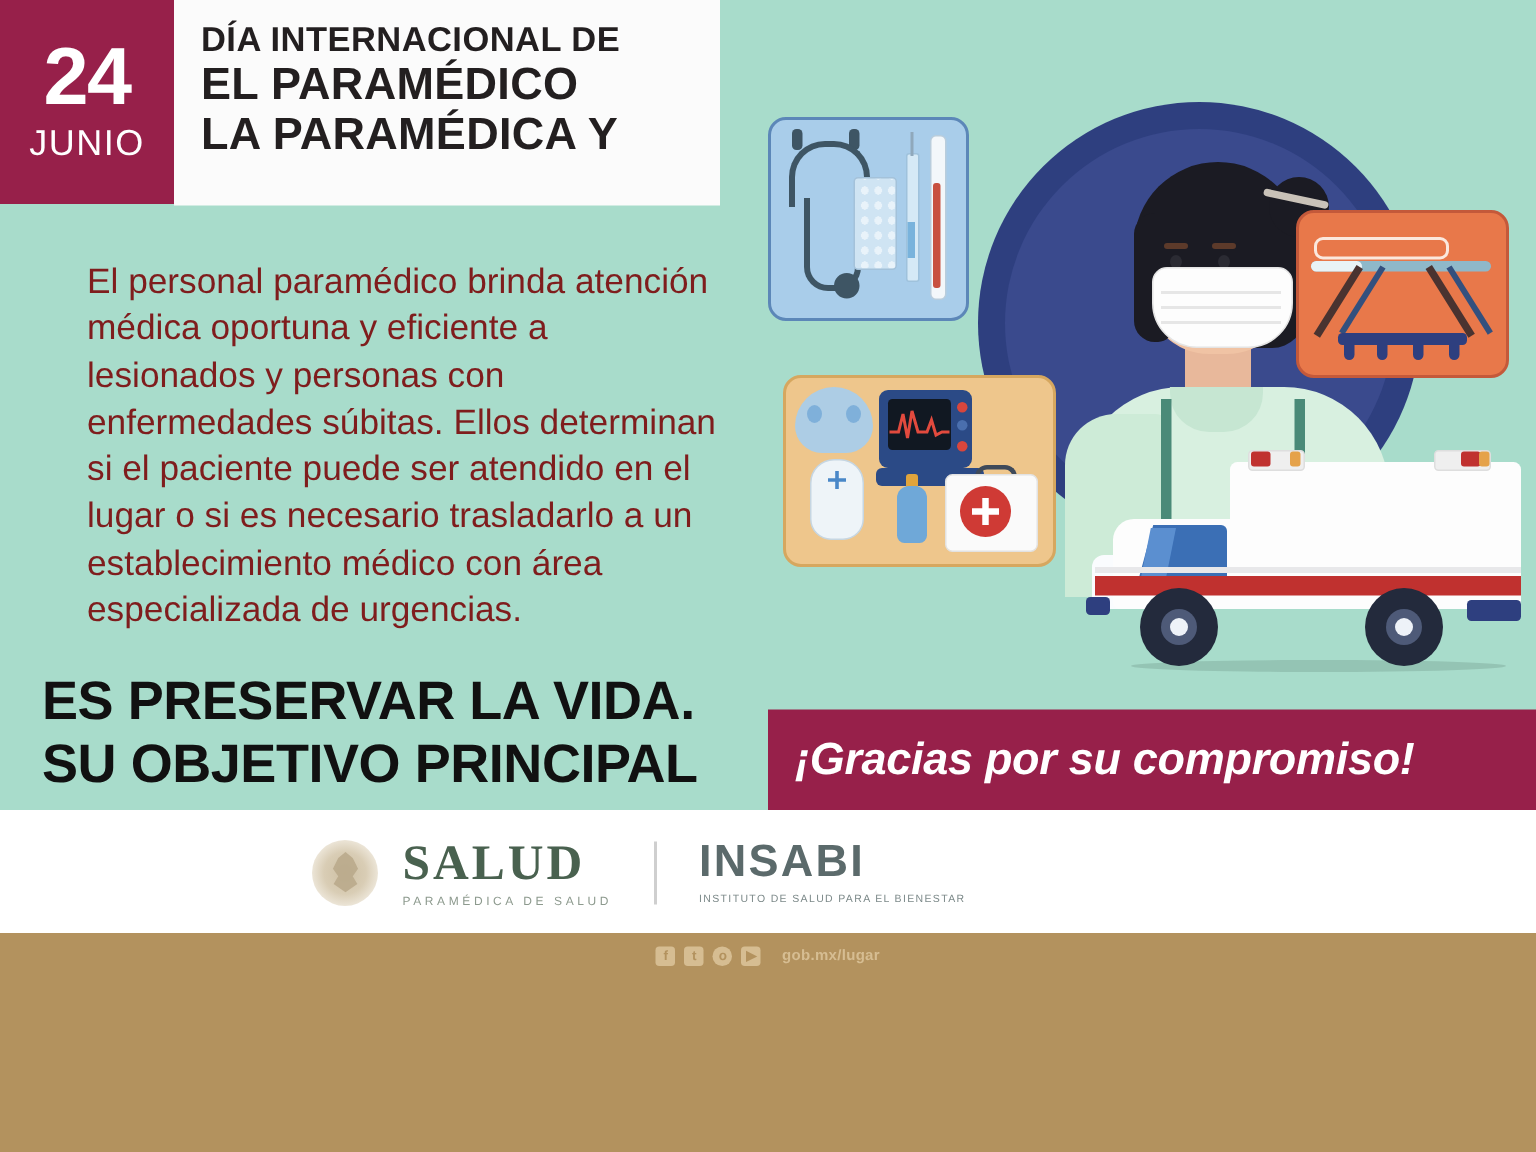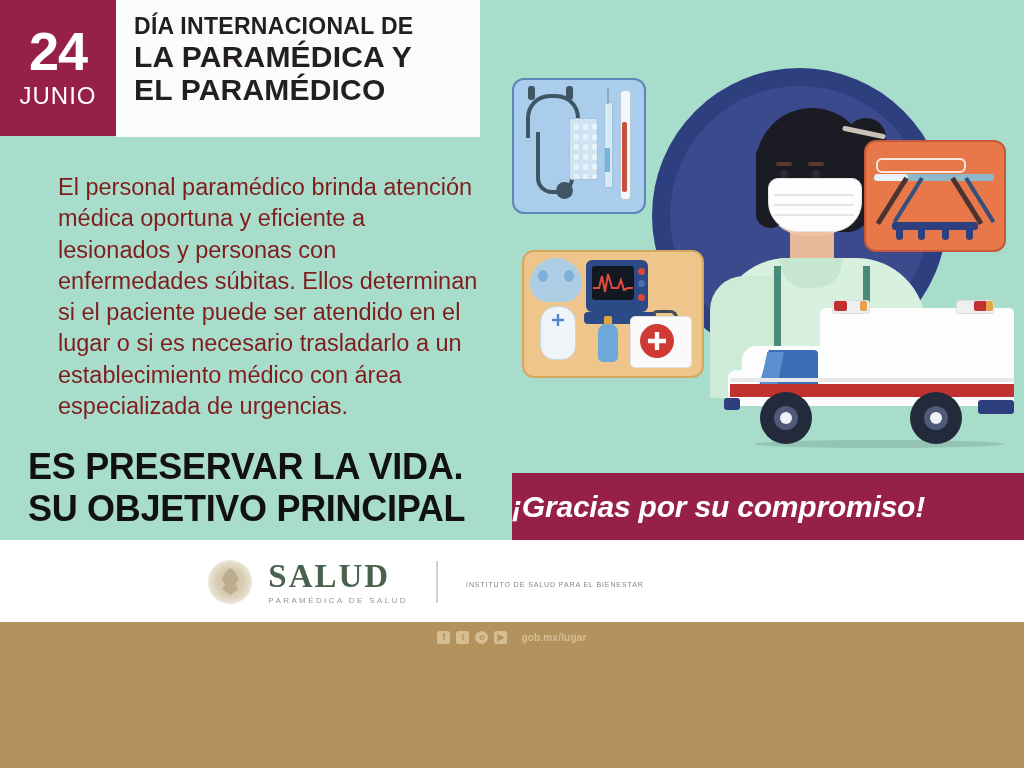--- a/index.html
+++ b/index.html
@@ -20,21 +20,21 @@
 
   
   .body-text{position:absolute;left:58px;top:172px;width:420px;font-size:23.5px;
     line-height:1.33;color:#7f1d1d;font-weight:500;}
 
   .headline{position:absolute;left:28px;top:446px;width:500px;font-size:36px;font-weight:bold;
     color:#111;letter-spacing:-.3px;line-height:1.17;}
 
   .thanks-banner{position:absolute;left:512px;top:473px;width:512px;height:67px;background:#97204a;
     display:flex;align-items:center;}
-  .thanks-text{color:#fff;font-size:30px;font-weight:bold;font-style:italic;
+  .thanks-text{color:#fff;font-size:30px;font-weight:bold;font-style:italic;padding-left:18px;
     letter-spacing:-.2px;}
 
   
   .footer-white{position:absolute;left:0;top:540px;width:1024px;height:82px;background:#fff;}
   .logos{position:absolute;left:0;top:552px;width:852px;height:60px;
     display:flex;align-items:center;justify-content:center;gap:16px;}
   .eagle{width:44px;height:44px;border-radius:50%;
     background:radial-gradient(circle at 50% 50%,#cdbfa3 0%,#d9cdb5 45%,#efe9dd 75%,#f6f3ec 100%);
     position:relative;flex:0 0 auto;}
   .eagle::after{content:"";position:absolute;left:11px;top:8px;width:22px;height:28px;
@@ -199,22 +199,22 @@
 
 <div class="poster">
 
   <div class="date-block">
     <div class="date-day">24</div>
     <div class="date-month">JUNIO</div>
   </div>
 
   <div class="title-block">
     <div class="t-small">DÍA INTERNACIONAL DE</div>
+    <div class="t-big">EL PARAMÉDICO</div>
     <div class="t-big">LA PARAMÉDICA Y</div>
-    <div class="t-big">EL PARAMÉDICO</div>
   </div>
 
   <div class="body-text">El personal paramédico brinda atención médica oportuna y eficiente a lesionados y personas con enfermedades súbitas. Ellos determinan si el paciente puede ser atendido en el lugar o si es necesario trasladarlo a un establecimiento médico con área especializada de urgencias.</div>
 
   <div class="headline">
     <div>ES PRESERVAR LA VIDA.</div>
     <div>SU OBJETIVO PRINCIPAL</div>
   </div>
 
   <div class="thanks-banner">
@@ -330,20 +330,21 @@
   <div class="footer-white"></div>
 
   <div class="logos">
     <div class="eagle"></div>
     <div class="salud-wrap">
       <div class="salud-main">SALUD</div>
       <div class="salud-sub">PARAMÉDICA DE SALUD</div>
     </div>
     <div class="divider"></div>
     <div class="insabi-wrap">
+      <div class="insabi-main">INSABI</div>
       <div class="insabi-sub">INSTITUTO DE SALUD PARA EL BIENESTAR</div>
     </div>
   </div>
 
   <div class="footer-tan"></div>
 
   <div class="social">
     <div class="sicon">f</div>
     <div class="sicon">t</div>
     <div class="sicon round">o</div>

